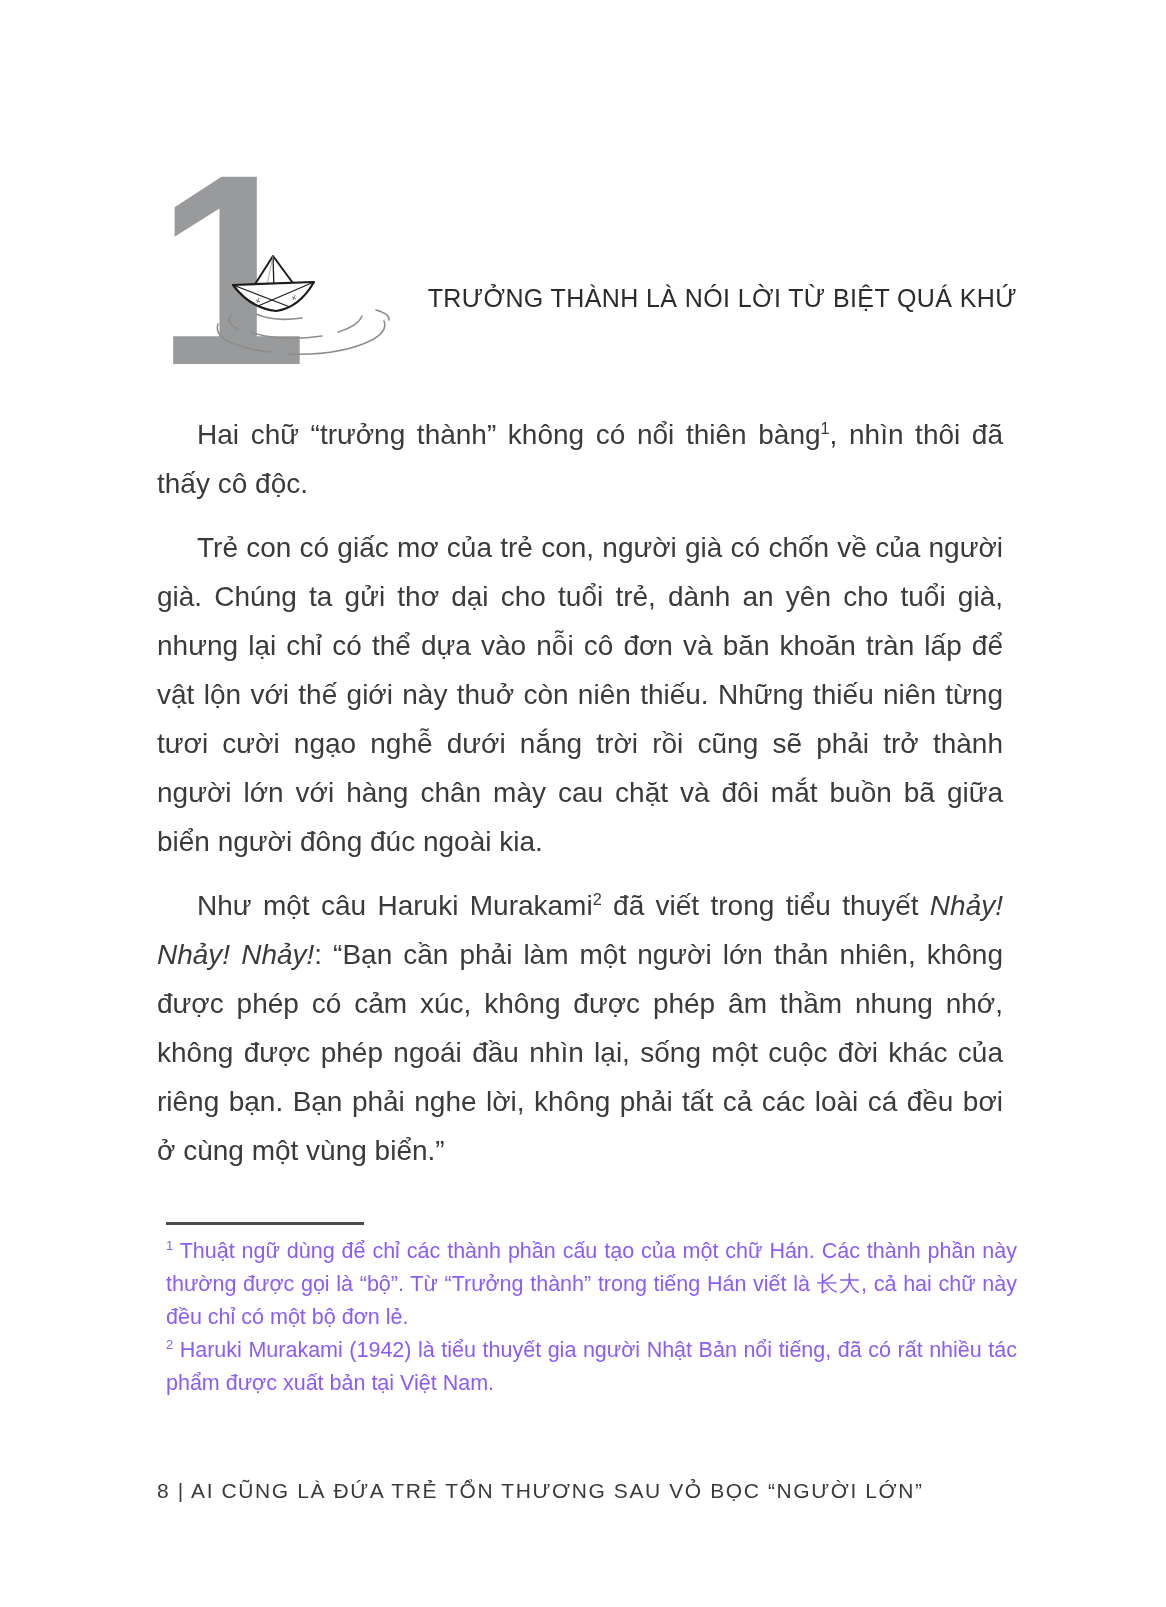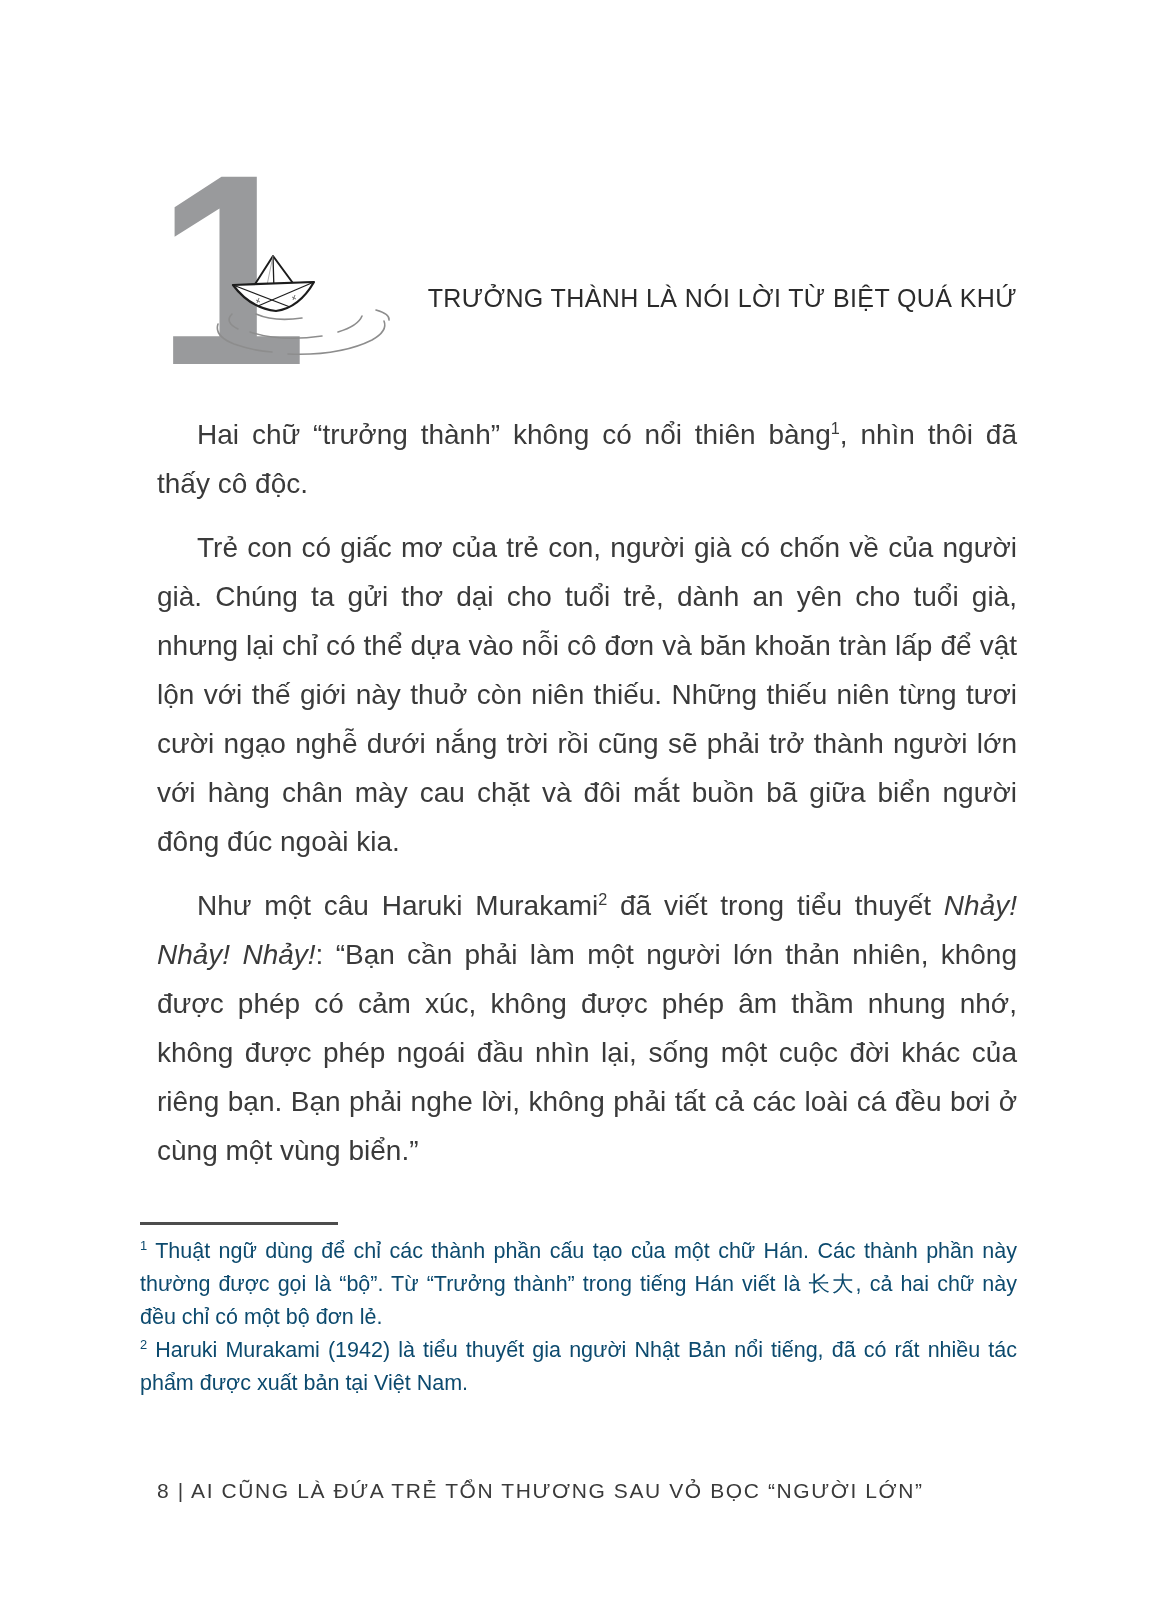--- a/index.html
+++ b/index.html
@@ -36,28 +36,28 @@
     white-space:nowrap;
   }
 
   
   .body-text {
     position:absolute; left:157px; right:149px; top:410px;
     color:#3a3a3a;
     font-size:28px; line-height:49px;
     text-align:justify;
   }
-  .body-text p { margin:0 0 15px 0; text-indent:40px; }
+  .body-text p { margin:0 14px 15px 0; text-indent:40px; }
   .body-text sup { font-size:0.58em; line-height:0; vertical-align:super; }
   .body-text em { font-style:italic; }
 
   
   .footnotes {
-    position:absolute; left:140px; right:149px; top:1222px;
-    color:#0c4a6e;
+    position:absolute; left:166px; right:149px; top:1222px;
+    color:#8b5cf6;
     font-size:21.5px; line-height:33px;
     text-align:justify;
   }
   .footnote-rule {
     width:198px; height:3px; background:#4d4d4d;
     border:none; margin:0 0 10px 0;
   }
   .footnotes p { margin:0; }
   .footnotes sup { font-size:0.6em; line-height:0; vertical-align:super; }
 

